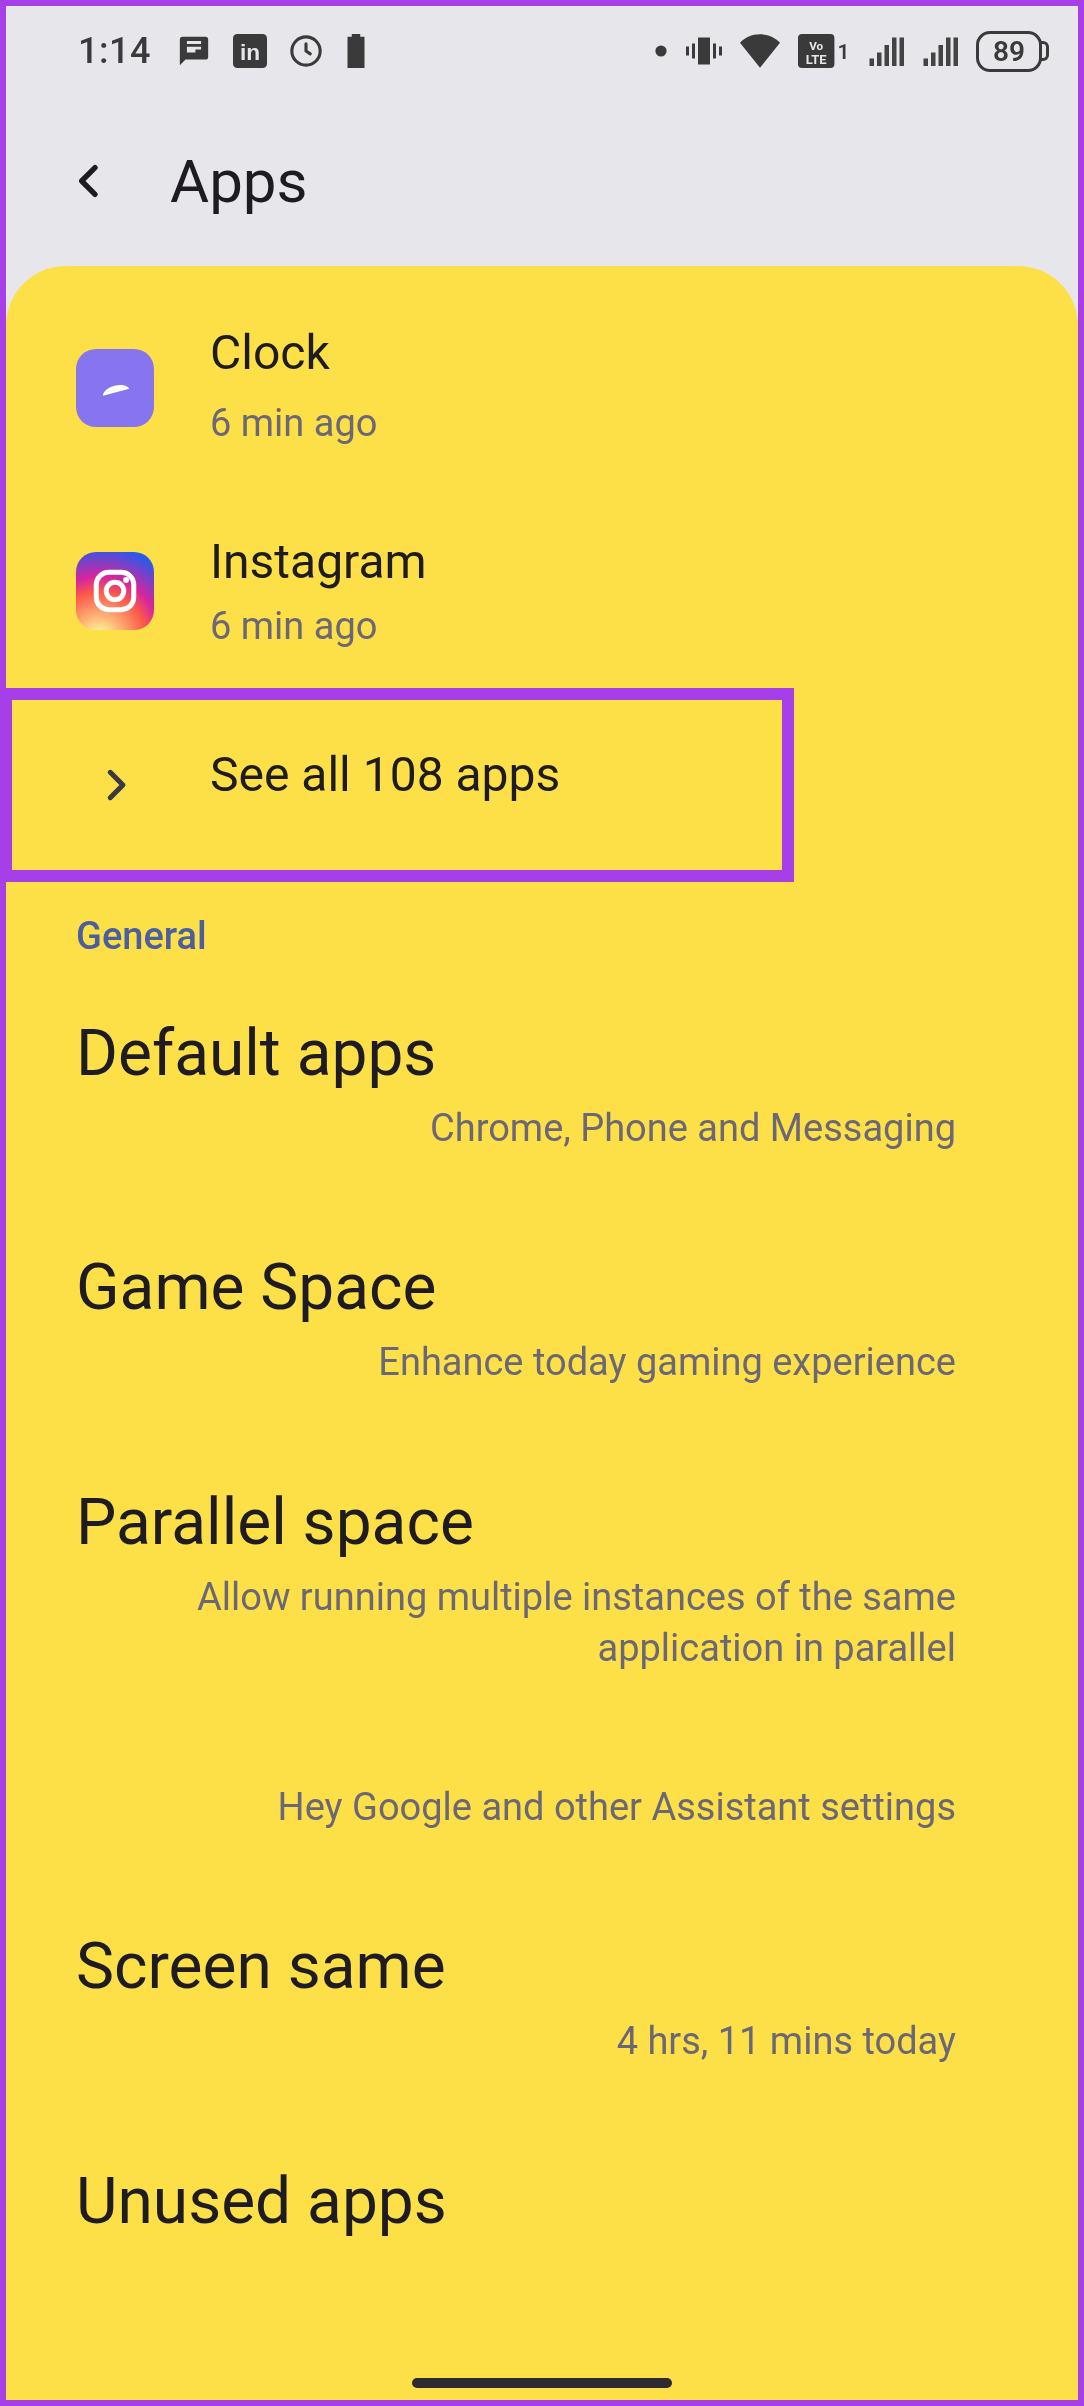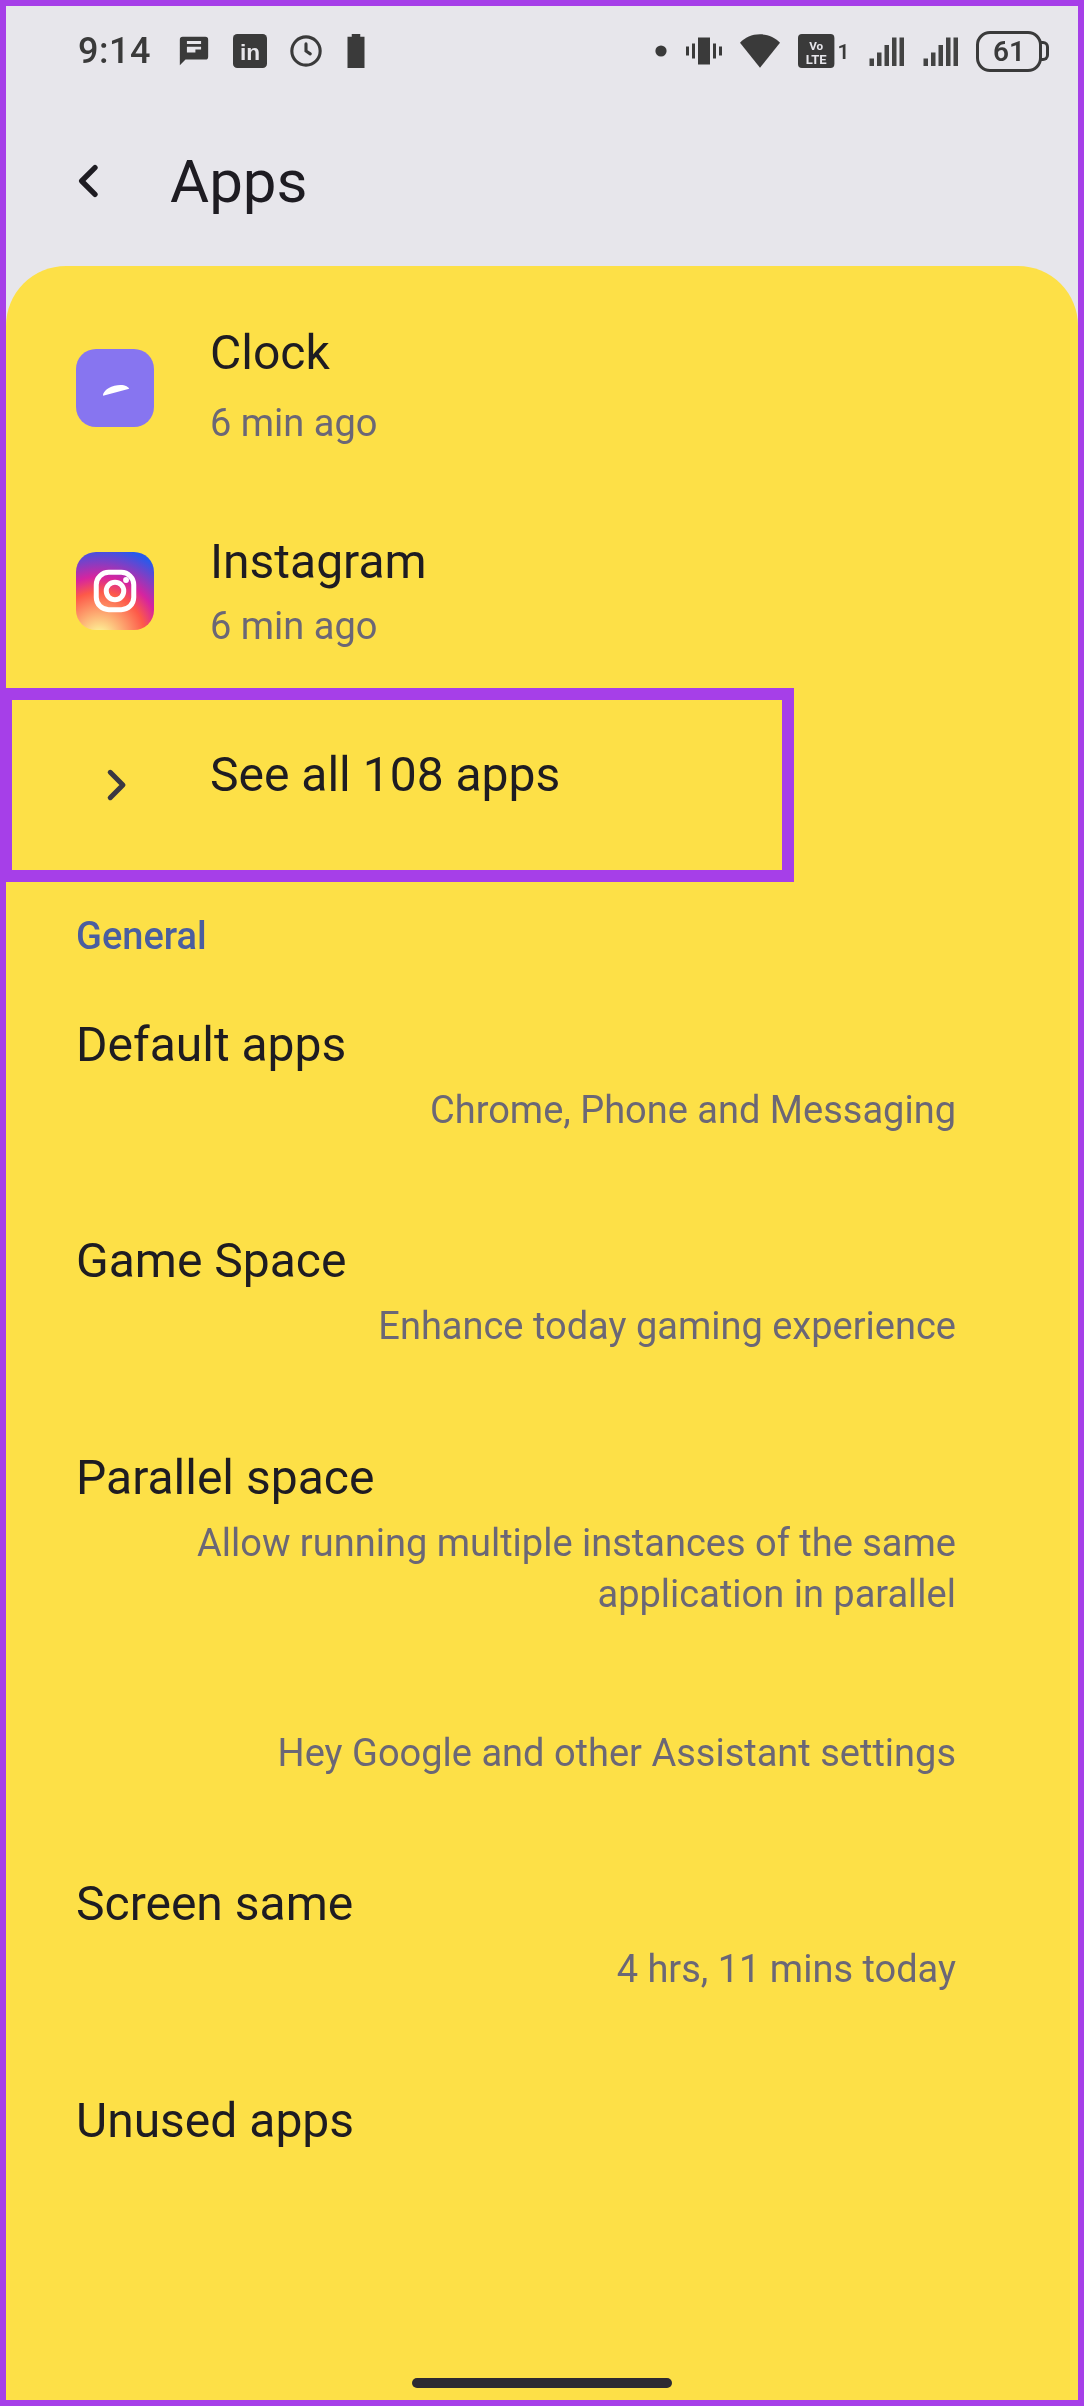--- a/index.html
+++ b/index.html
@@ -97,37 +97,37 @@
   }
 
   
   .section-title {
     font-size:38px; color:#4a5ea0; font-weight:500;
     padding:28px 70px 10px;
   }
 
   
   .setting-row { padding:48px 70px; }
-  .setting-row .name { font-size:48px; color:#1e1c22; }
+  .setting-row .name { font-size:64px; color:#1e1c22; }
   .setting-row .sub  { font-size:38px; color:#6b6776; margin-top:12px; line-height:1.35; max-width:880px;text-align:right; }
 
   
   .nav-ind {
     position:absolute; bottom:12px; left:50%; transform:translateX(-50%);
     width:260px; height:10px; border-radius:6px; background:#2d2a32;
   }
 </style>
 </head>
 <body>
 
 <div class="screen">
 
   <div class="status-bar">
     <div class="status-left">
-      <span class="time">9:14</span>
+      <span class="time">1:14</span>
       <span class="ic">
         <svg width="34" height="34" viewBox="0 0 24 24">
             <path fill="#3a3a3a" d="M20 2H4a2 2 0 0 0-2 2v18l4-4h14a2 2 0 0 0 2-2V4a2 2 0 0 0-2-2zM7 9h10v2H7zm6 4H7v-2h6zm4-6H7V5h10z"></path>
           </svg>
       </span>
       <span class="ic">
         <svg width="34" height="34" viewBox="0 0 24 24">
             <rect fill="#3a3a3a" width="24" height="24" rx="3"></rect>
             <text x="12" y="18" text-anchor="middle" font-family="Arial" font-weight="700" font-size="16" fill="#e7e6eb">in</text>
           </svg>
@@ -171,21 +171,21 @@
       <span class="ic">
         <svg width="36" height="30" viewBox="0 0 24 20">
             <path fill="#3a3a3a" d="M1 20h3v-5H1zm5 0h3v-9H6zm5 0h3V6h-3zm5 0h3V1h-3zm5 0h3V1h-3z" opacity=".95"></path>
           </svg>
       </span>
       <span class="ic">
         <svg width="36" height="30" viewBox="0 0 24 20">
             <path fill="#3a3a3a" d="M1 20h3v-5H1zm5 0h3v-9H6zm5 0h3V6h-3zm5 0h3V1h-3zm5 0h3V1h-3z" opacity=".95"></path>
           </svg>
       </span>
-      <span class="battery-pill">61</span>
+      <span class="battery-pill">89</span>
     </div>
   </div>
 
   <div class="header">
     <div class="back-btn">
       <svg width="40" height="40" viewBox="0 0 24 24">
           <path fill="none" stroke="#1e1c22" stroke-width="3.2" stroke-linecap="round" stroke-linejoin="round" d="M15 4 7 12l8 8"></path>
         </svg>
     </div>
     <div class="page-title">Apps</div>

